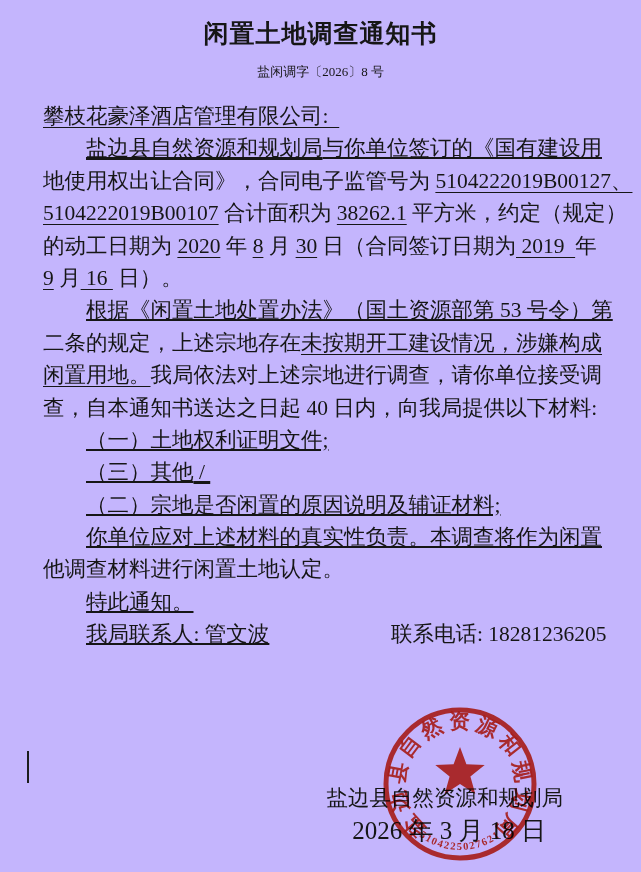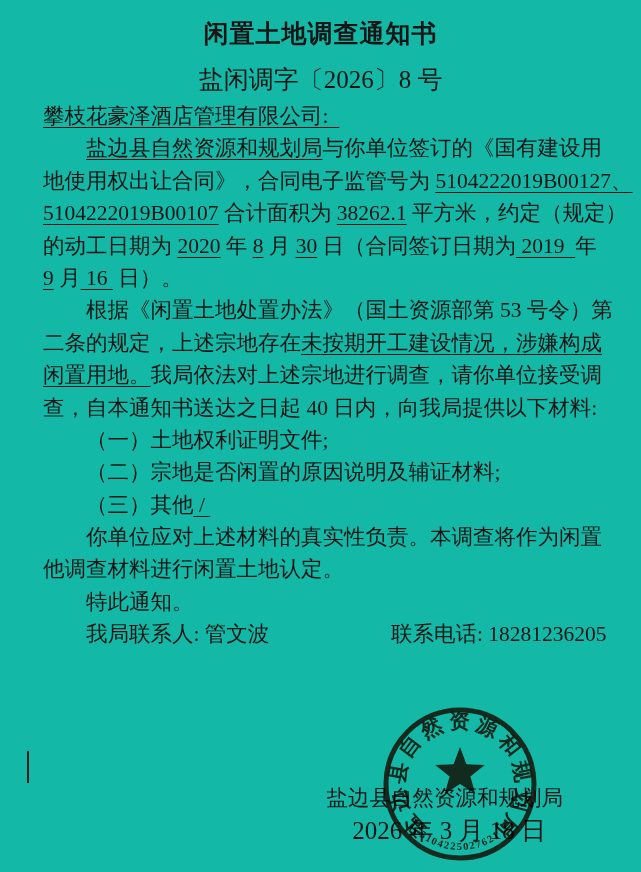--- a/index.html
+++ b/index.html
@@ -4,39 +4,39 @@
 <style>
   html, body { margin: 0; padding: 0; }
   body {
     width: 641px; height: 872px;
     background: #ffffff;
     font-family: "Liberation Serif", "DejaVu Serif", serif;
     color: #161616;
     position: relative;
     overflow: hidden;
   }
-  .page { position: absolute; inset: 0; background: #14b8a6; }
+  .page { position: absolute; inset: 0; background: #c4b5fd; }
 
   .title {
     position: absolute; top: 17px; left: 0; width: 641px;
     text-align: center;
     font-size: 25px; font-weight: bold; letter-spacing: 1px;
   }
   .docnum {
     position: absolute; top: 63px; left: 0; width: 641px;
     text-align: center;
-    font-size: 25px;
+    font-size: 13px;
   }
 
   .body-text {
     position: absolute; top: 100px; left: 43px; width: 578px;
     font-size: 21.5px; line-height: 32.4px;
   }
   .line { white-space: nowrap; height: 32.4px; position: relative; }
-  .line.ind { padding-left: 43px; }
+  .line.ind { padding-left: 43px; text-decoration: underline; }
   .seg.u {
     text-decoration: underline;
     text-underline-offset: 4px;
     text-decoration-thickness: 1.2px;
   }
   .seg.b { font-weight: normal; }
 
   .contact-phone { position: absolute; left: 348px; top: 0; }
 
   .sig-org {
@@ -76,22 +76,22 @@
       <div class="line ind"><span class="seg u">盐边县自然资源和规划局</span><span class="seg">与你单位签订的《国有建设用</span></div>
       <div class="line"><span class="seg">地使用权出让合同》，合同电子监管号为 </span><span class="seg u">5104222019B00127、</span></div>
       <div class="line"><span class="seg u">5104222019B00107</span><span class="seg"> 合计面积为 </span><span class="seg u">38262.1</span><span class="seg"> 平方米，约定（规定）</span></div>
       <div class="line"><span class="seg">的动工日期为 </span><span class="seg u">2020</span><span class="seg"> 年 </span><span class="seg u">8</span><span class="seg"> 月 </span><span class="seg u">30</span><span class="seg"> 日（合同签订日期为</span><span class="seg u">&nbsp;2019&nbsp;&nbsp;</span><span class="seg">年</span></div>
       <div class="line"><span class="seg u">9</span><span class="seg"> 月</span><span class="seg u">&nbsp;16&nbsp;</span><span class="seg"> 日）。</span></div>
       <div class="line ind"><span class="seg">根据《闲置土地处置办法》（国土资源部第 53 号令）第</span></div>
       <div class="line"><span class="seg">二条的规定，上述宗地存在</span><span class="seg u">未按期开工建设情况，涉嫌构成</span></div>
       <div class="line"><span class="seg u">闲置用地。</span><span class="seg">我局依法对上述宗地进行调查，请你单位接受调</span></div>
       <div class="line"><span class="seg">查，自本通知书送达之日起 40 日内，向我局提供以下材料:</span></div>
       <div class="line ind"><span class="seg">（一）土地权利证明文件;</span></div>
+      <div class="line ind"><span class="seg">（三）其他</span><span class="seg u">&nbsp;/&nbsp;</span></div>
       <div class="line ind"><span class="seg">（二）宗地是否闲置的原因说明及辅证材料;</span></div>
-      <div class="line ind"><span class="seg">（三）其他</span><span class="seg u">&nbsp;/&nbsp;</span></div>
       <div class="line ind"><span class="seg">你单位应对上述材料的真实性负责。本调查将作为闲置</span></div>
       <div class="line"><span class="seg">他调查材料进行闲置土地认定。</span></div>
       <div class="line ind"><span class="seg">特此通知。</span></div>
       <div class="line ind"><span>我局联系人: 管文波</span><span class="contact-phone">联系电话: 18281236205</span></div>
     </div>
 
   <div class="sig-org">盐边县自然资源和规划局</div>
   <div class="sig-date">2026 年 3 月 18 日</div>
 
   <div class="scan-artifact"></div>

